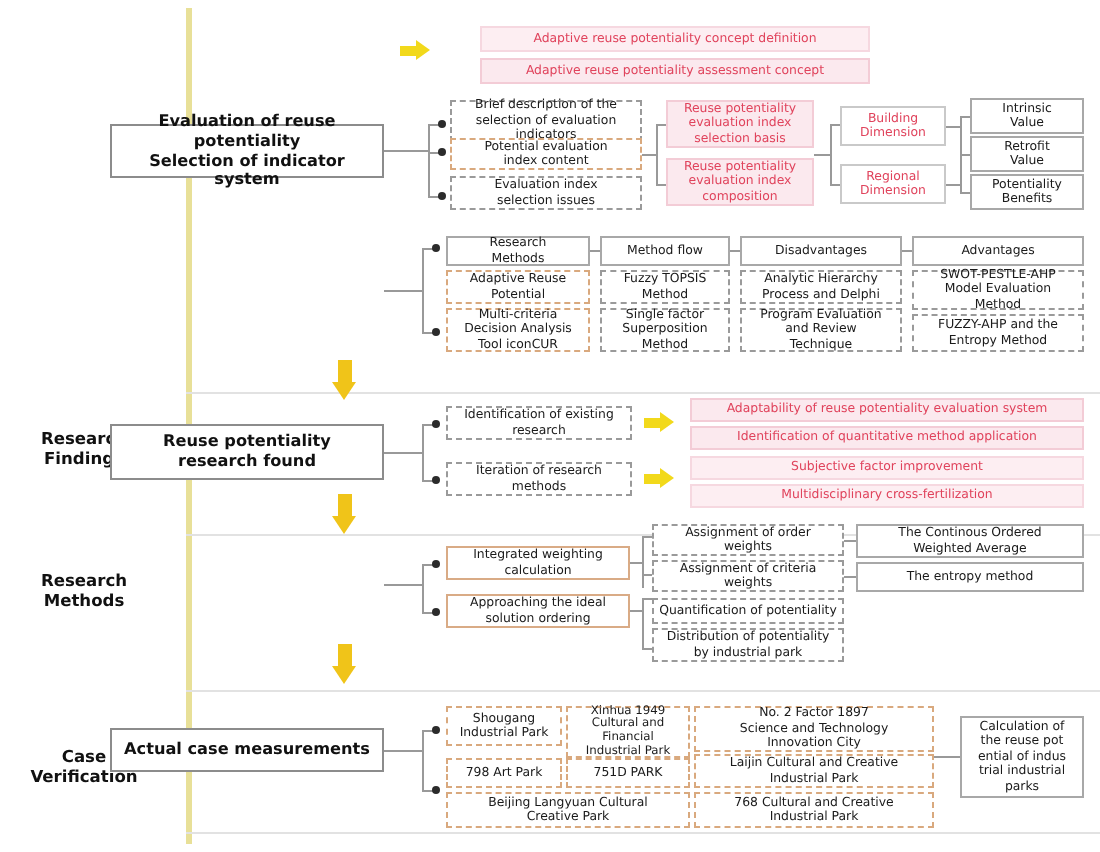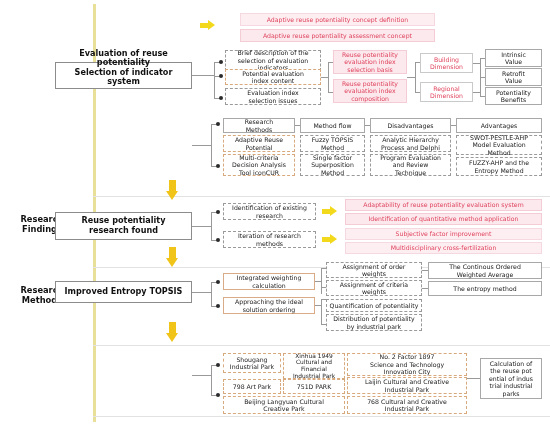--- a/index.html
+++ b/index.html
@@ -111,35 +111,39 @@
   <div class="band-line" style="top:416px;width:457px;"></div>
 
   <div class="stage-label" style="top:214px;">
     <div>Research</div>
     <div>Findings</div>
   </div>
   <div class="stage-label" style="top:285px;">
     <div>Research</div>
     <div>Methods</div>
   </div>
+  <div class="stage-label" style="top:373px;">
+    <div>Case</div>
+    <div>Verification</div>
+  </div>
 
 
   <div class="arrow-r" style="left:200px;top:20px;">
     <div class="shaft"></div>
     <div class="head"></div>
   </div>
 
   <div class="node pink-soft" style="left:240px;top:13px;width:195px;height:13px;font-size:6.2px;">
     <span>Adaptive reuse potentiality concept definition</span>
   </div>
   <div class="node pink" style="left:240px;top:29px;width:195px;height:13px;font-size:6.2px;">
     <span>Adaptive reuse potentiality assessment concept</span>
   </div>
 
-  <div class="node main-box" style="left:55px;top:62px;width:137px;height:27px;white-space:pre-line;align-items:flex-end;">
+  <div class="node main-box" style="left:55px;top:62px;width:137px;height:27px;white-space:pre-line;">
     <span style="white-space:pre-line;">Evaluation of reuse potentiality
 Selection of indicator system</span>
   </div>
 
   <div class="hline" style="left:192px;top:75px;width:22px;"></div>
   <div class="vline" style="left:214px;top:62px;height:36px;"></div>
   <div class="hline" style="left:214px;top:62px;width:6px;"></div>
   <div class="hline" style="left:214px;top:76px;width:6px;"></div>
   <div class="hline" style="left:214px;top:98px;width:6px;"></div>
   <div class="dot" style="left:219px;top:60px;"></div>
@@ -323,23 +327,20 @@
   </div>
   <div class="node pink-soft" style="left:345px;top:242px;width:197px;height:12px;">
     <span>Multidisciplinary cross-fertilization</span>
   </div>
 
   <div class="arrow-d" style="left:166px;top:247px;">
     <div class="shaft"></div>
     <div class="head"></div>
   </div>
 
-  <div class="node main-box" style="left:55px;top:281px;width:137px;height:22px;">
-    <span>Improved Entropy TOPSIS</span>
-  </div>
 
   <div class="hline" style="left:192px;top:292px;width:19px;"></div>
   <div class="vline" style="left:211px;top:282px;height:24px;"></div>
   <div class="hline" style="left:211px;top:282px;width:6px;"></div>
   <div class="hline" style="left:211px;top:306px;width:6px;"></div>
   <div class="dot" style="left:216px;top:280px;"></div>
   <div class="dot" style="left:216px;top:304px;"></div>
 
   <div class="node solid-or" style="left:223px;top:273px;width:92px;height:17px;">
     <span style="white-space:pre-line;">Integrated weighting
@@ -385,20 +386,23 @@
   </div>
   <div class="node solid" style="left:428px;top:281px;width:114px;height:15px;">
     <span style="white-space:pre-line;">The entropy method</span>
   </div>
 
   <div class="arrow-d" style="left:166px;top:322px;">
     <div class="shaft"></div>
     <div class="head"></div>
   </div>
 
+  <div class="node main-box" style="left:55px;top:364px;width:137px;height:22px;">
+    <span>Actual case measurements</span>
+  </div>
 
   <div class="hline" style="left:192px;top:375px;width:19px;"></div>
   <div class="vline" style="left:211px;top:365px;height:30px;"></div>
   <div class="hline" style="left:211px;top:365px;width:6px;"></div>
   <div class="hline" style="left:211px;top:395px;width:6px;"></div>
   <div class="dot" style="left:216px;top:363px;"></div>
   <div class="dot" style="left:216px;top:393px;"></div>
 
   <div class="node dash-or" style="left:223px;top:353px;width:58px;height:20px;">
     <span style="white-space:pre-line;">Shougang

